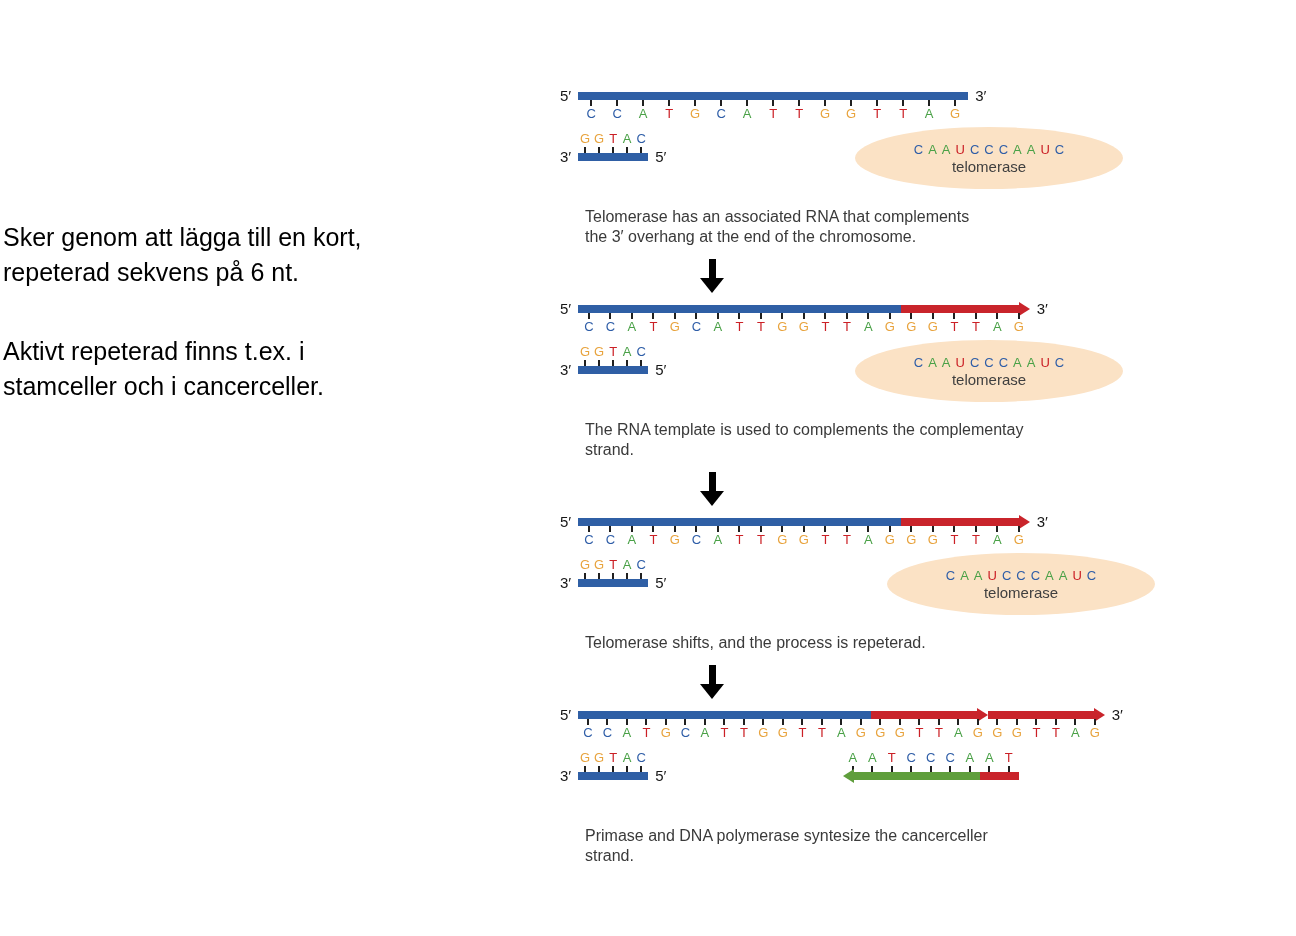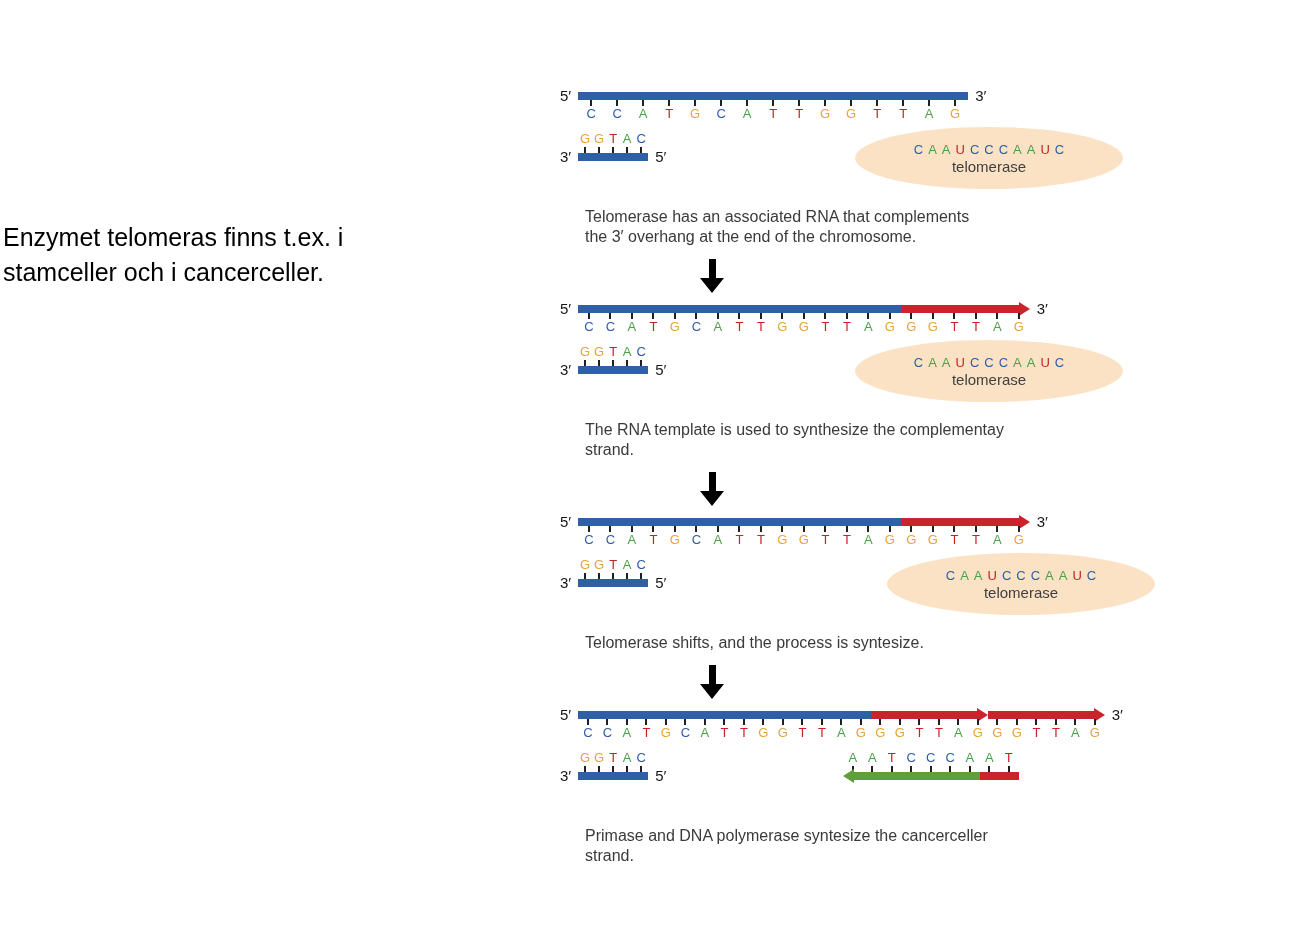--- a/index.html
+++ b/index.html
@@ -49,21 +49,23 @@
   .caption{margin:12px 0 0 25px;font-size:16px;line-height:20px;color:#3a3a3a;white-space:pre-line;max-width:545px}
 
   .down-arrow{margin:12px 0 12px 139px;display:flex;flex-direction:column;align-items:center;width:26px}
   .shaft{display:block;width:7px;height:19px;background:#000}
   .head{display:block;width:0;height:0;border-left:12px solid transparent;border-right:12px solid transparent;border-top:15px solid #000}
 </style>
 </head>
 <body>
 
 <div class="left-col">
-  <p class="para">Enzymet telomeras finns t.ex. i
+  <p class="para">Sker genom att lägga till en kort,
+repeterad sekvens på 6 nt.</p>
+  <p class="para">Aktivt repeterad finns t.ex. i
 stamceller och i cancerceller.</p>
 </div>
 
 <div class="diagram-col">
 
   <section class="panel panel-1" style="--cell:26px">
     <div class="top-strand">
       <span class="prime">5′</span>
       <div class="strand letters-below">
           <div class="bar-row">
@@ -342,21 +344,21 @@
             <span class="rna-base" style="color: rgb(46, 93, 167);">C</span>
             <span class="rna-base" style="color: rgb(46, 93, 167);">C</span>
             <span class="rna-base" style="color: rgb(74, 161, 71);">A</span>
             <span class="rna-base" style="color: rgb(74, 161, 71);">A</span>
             <span class="rna-base" style="color: rgb(203, 32, 38);">U</span>
             <span class="rna-base" style="color: rgb(46, 93, 167);">C</span>
           </div>
         <div class="t-label">telomerase</div>
       </div>
     </div>
-    <p class="caption">The RNA template is used to synthesize the complementay
+    <p class="caption">The RNA template is used to complements the complementay
 strand.</p>
   </section>
 
   <div class="down-arrow">
       <span class="shaft"></span>
       <span class="head"></span>
     </div>
 
   <section class="panel panel-3" style="--cell:21.5px">
     <div class="top-strand">
@@ -504,21 +506,21 @@
             <span class="rna-base" style="color: rgb(46, 93, 167);">C</span>
             <span class="rna-base" style="color: rgb(46, 93, 167);">C</span>
             <span class="rna-base" style="color: rgb(74, 161, 71);">A</span>
             <span class="rna-base" style="color: rgb(74, 161, 71);">A</span>
             <span class="rna-base" style="color: rgb(203, 32, 38);">U</span>
             <span class="rna-base" style="color: rgb(46, 93, 167);">C</span>
           </div>
         <div class="t-label">telomerase</div>
       </div>
     </div>
-    <p class="caption">Telomerase shifts, and the process is syntesize.</p>
+    <p class="caption">Telomerase shifts, and the process is repeterad.</p>
   </section>
 
   <div class="down-arrow">
       <span class="shaft"></span>
       <span class="head"></span>
     </div>
 
   <section class="panel panel-4" style="--cell:19.5px">
     <div class="top-strand">
       <span class="prime">5′</span>

